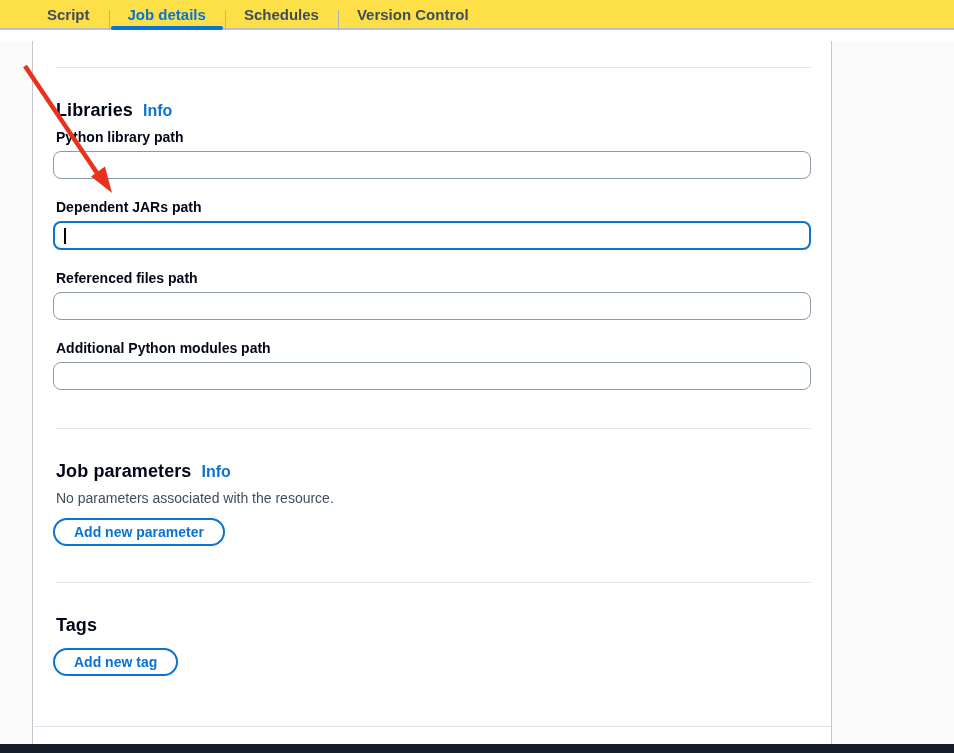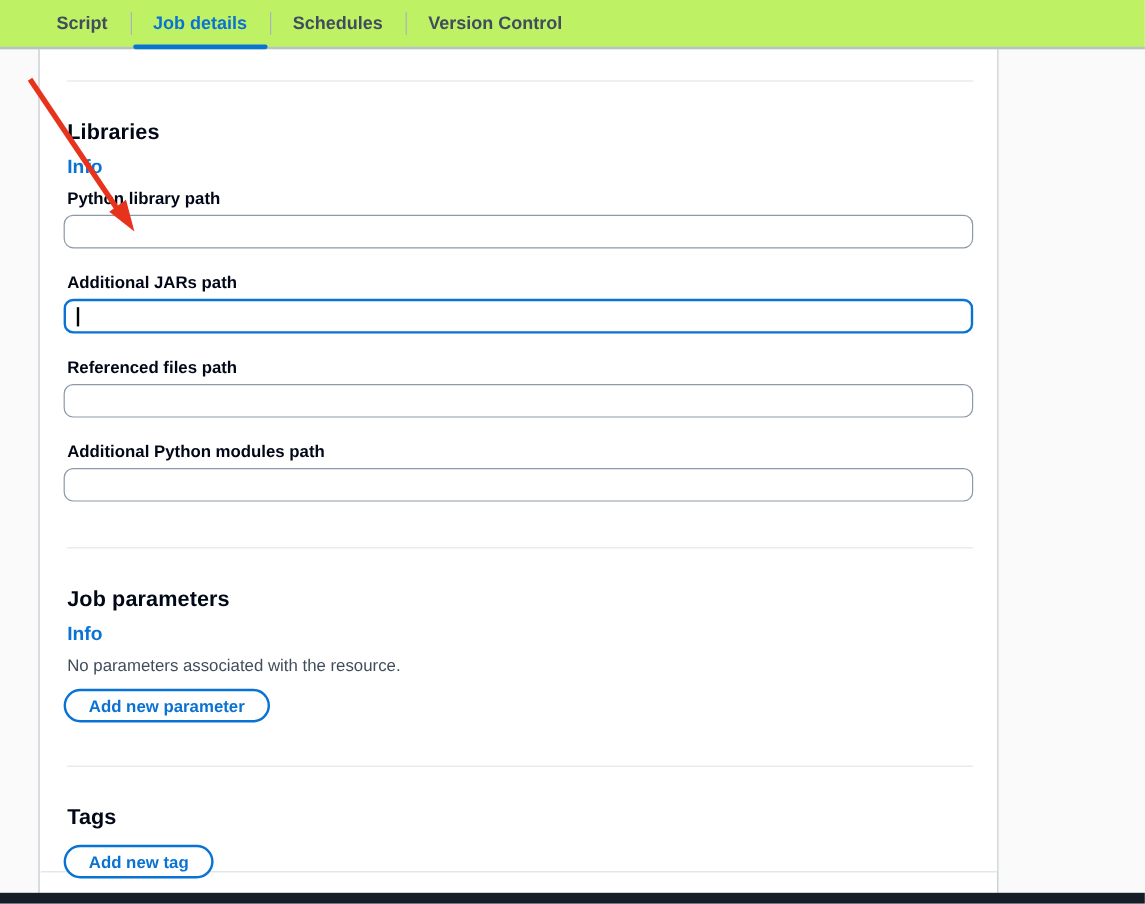--- a/index.html
+++ b/index.html
@@ -19,25 +19,25 @@
   body{
     font-family:"Liberation Sans","DejaVu Sans",sans-serif;
     background:#ffffff;
     position:relative;
     overflow:hidden;
     color:var(--text-dark);
   }
 
   
   .tabbar{
-    position:absolute;left:0;top:0;width:954px;height:41px;
+    position:absolute;left:0;top:0;width:954px;height:30px;
     display:flex;align-items:stretch;
     padding-left:28px;
     border-bottom:2px solid #b9c0c9;
-    background:#bef264;
+    background:#fde047;
     z-index:3;
   }
   .tab{
     display:flex;align-items:center;
     padding:0 19px;
     font-size:15px;font-weight:700;color:#414d5c;
     cursor:pointer;position:relative;
     white-space:nowrap;
   }
   .tab + .tab::before{
@@ -69,21 +69,21 @@
   }
 
   .divider{
     height:1px;background:var(--divider-gray);
     margin-left:3px;width:755px;border:0;
   }
   .divider.top{margin-top:26px;}
   .divider.mid{margin-top:38px;}
   .divider.mid2{margin-top:36px;}
 
-  .section-heading-row{display:flex;align-items:baseline;gap:10px;margin:32px 0 0 3px;flex-direction:column;}
+  .section-heading-row{display:flex;align-items:baseline;gap:10px;margin:32px 0 0 3px;}
   h2.section-heading{font-size:18px;font-weight:700;color:var(--text-dark);letter-spacing:.1px;}
   .info-link{
     font-size:16px;font-weight:700;color:var(--accent-blue);
     text-decoration:none;cursor:pointer;
   }
 
   .field-label{
     font-size:14px;font-weight:700;color:var(--text-dark);
     margin:20px 0 0 3px;display:block;
   }
@@ -153,21 +153,21 @@
     <div class="section-heading-row">
       <h2 class="section-heading">Libraries</h2>
       <a class="info-link">Info</a>
     </div>
 
     <label class="field-label first">Python library path</label>
     <div class="input-wrap">
       <input class="text-input" type="text" aria-label="Python library path" style="">
     </div>
 
-    <label class="field-label">Additional JARs path</label>
+    <label class="field-label">Dependent JARs path</label>
     <div class="input-wrap">
       <input class="text-input focused" type="text" aria-label="Dependent JARs path" style="">
       <span class="caret"></span>
     </div>
 
     <label class="field-label">Referenced files path</label>
     <div class="input-wrap">
       <input class="text-input" type="text" aria-label="Referenced files path" style="">
     </div>
 

